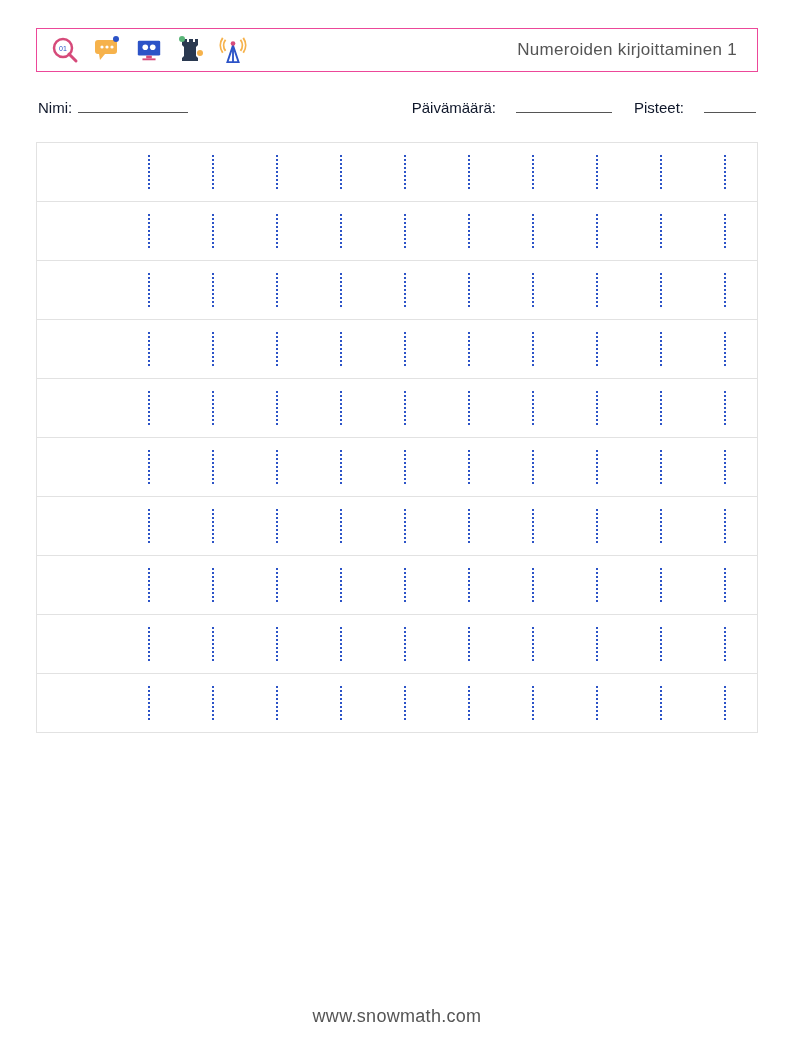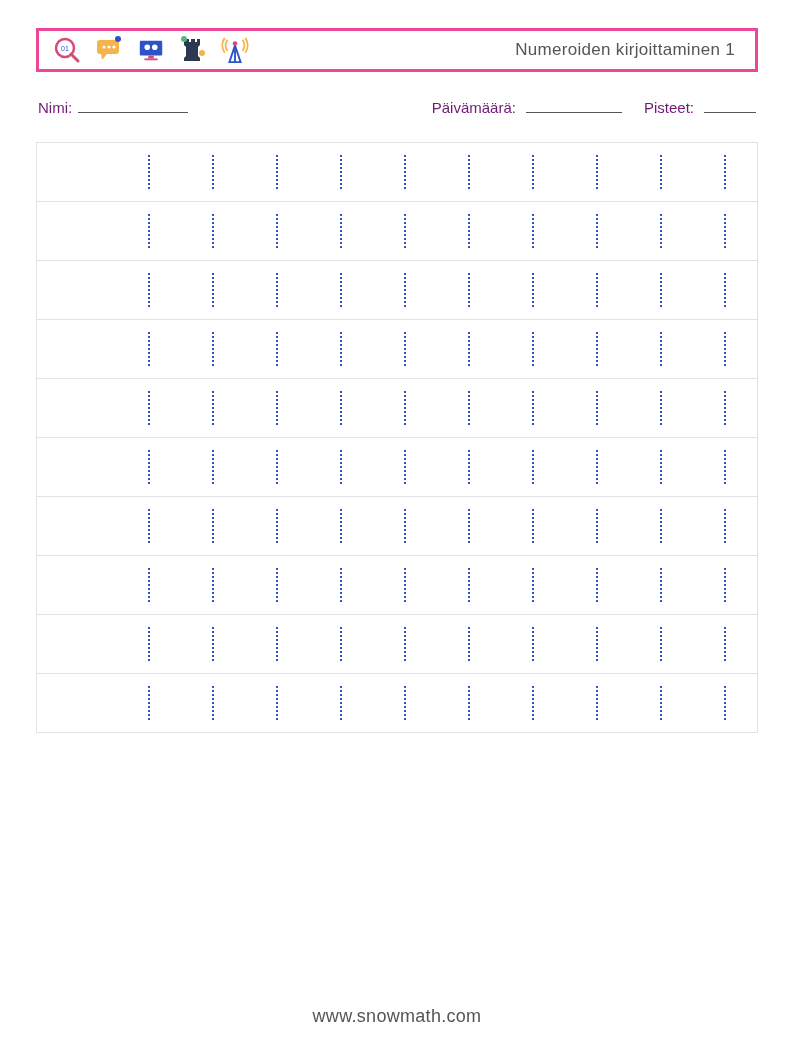--- a/index.html
+++ b/index.html
@@ -12,21 +12,21 @@
     position:relative;
     box-sizing:border-box;
   }
   .page{
     padding:28px 36px 0 36px;
     box-sizing:border-box;
   }
 
   
   .header-box{
-    border:3px solid #ec4899;
+    border:1px solid #ec4899;
     height:44px;
     display:flex;
     align-items:center;
     justify-content:space-between;
     padding:0 14px;
     box-sizing:border-box;
   }
   .header-icons{
     display:flex;
     gap:14px;
@@ -45,26 +45,26 @@
     color:#555;
     letter-spacing:.3px;
     padding-right:6px;
   }
 
   
   .info-line{
     display:flex;
     justify-content:space-between;
     font-size:15px;
-    color:#701a75;
+    color:#0f172a;
     margin:26px 2px 0 2px;
   }
   .info-left{display:flex;gap:6px;align-items:baseline;}
   .info-right{display:flex;gap:22px;align-items:baseline;}
-  .info-right span{display:flex;gap:10px;align-items:baseline;justify-content:flex-end;}
+  .info-right span{display:flex;gap:20px;align-items:baseline;justify-content:flex-end;}
   .blank{
     display:inline-block;
     border-bottom:1px solid #555;
     height:14px;
   }
   .blank.w-name{width:110px;}
   .blank.w-date{width:96px;}
   .blank.w-score{width:52px;}
 
   

